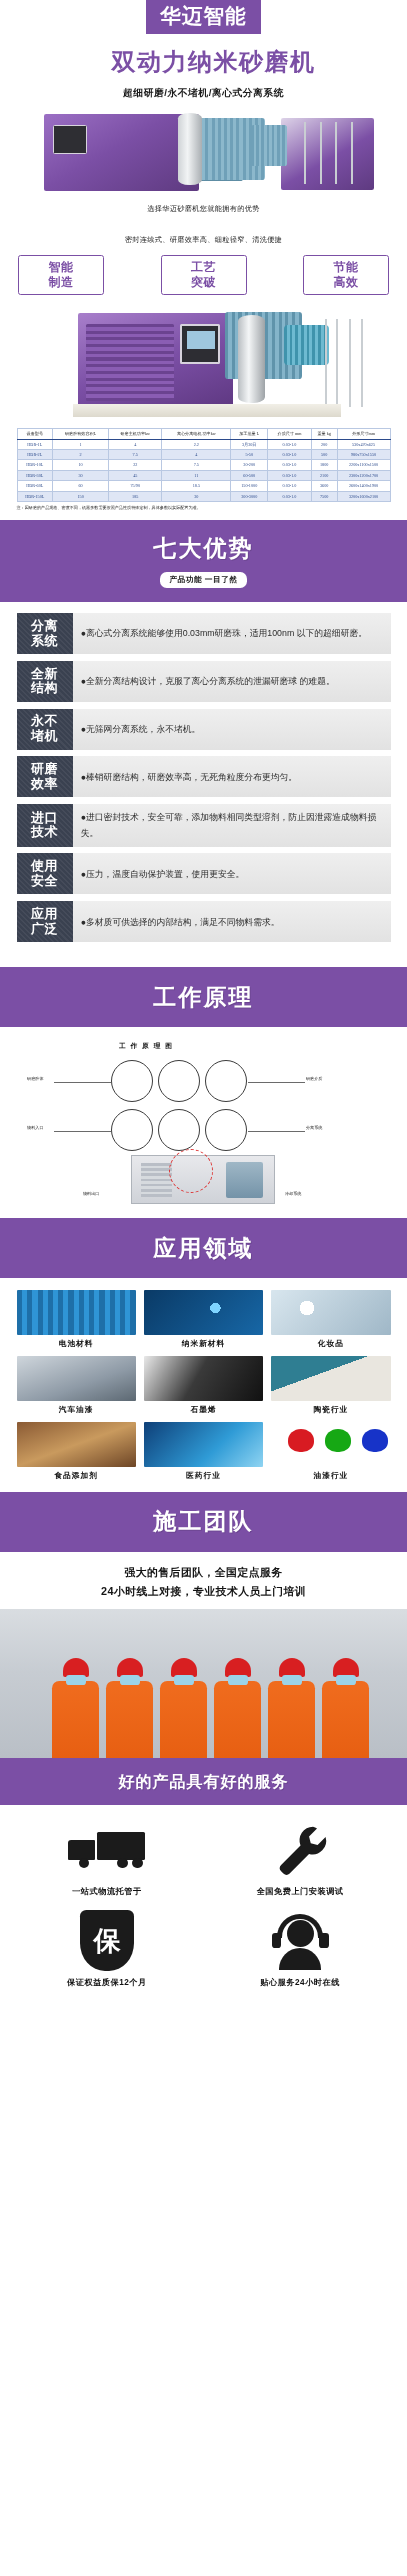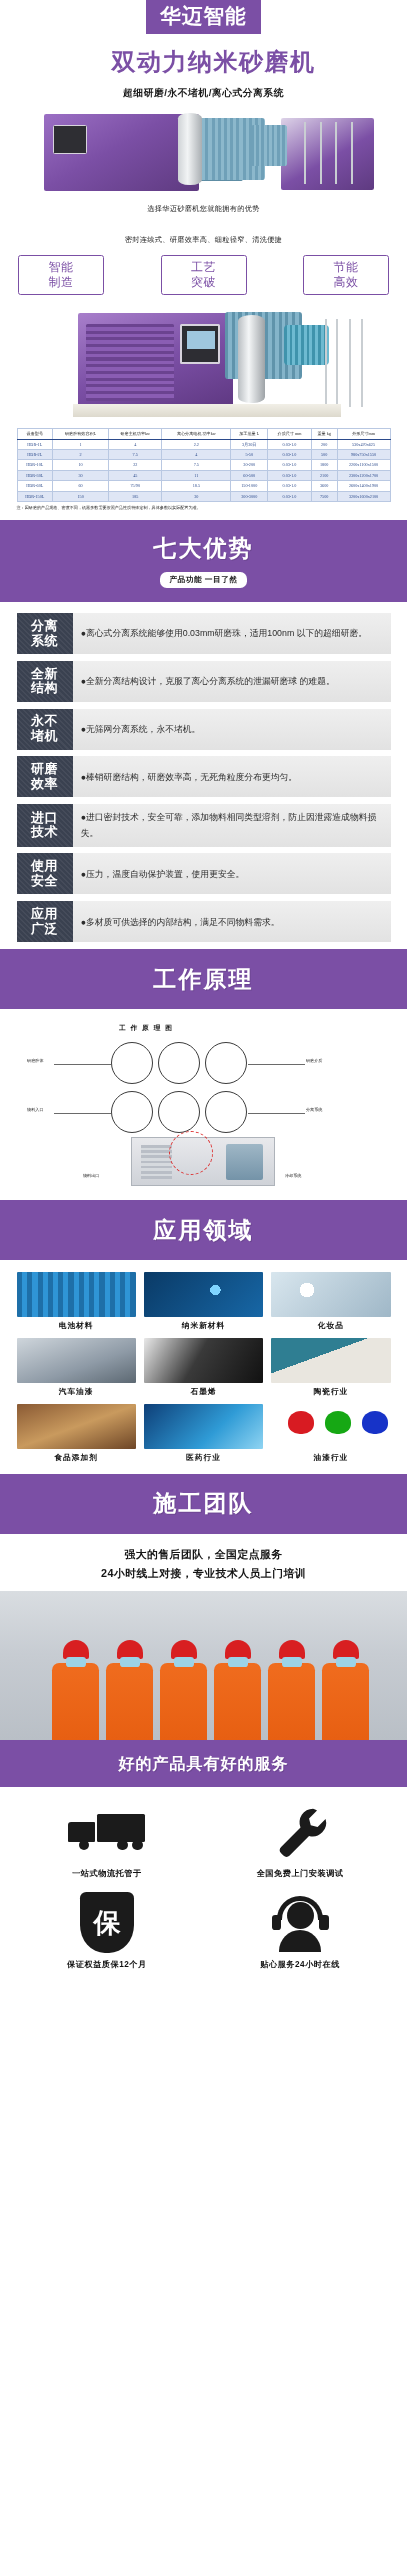--- a/index.html
+++ b/index.html
@@ -100,21 +100,21 @@
   
   .feature-row {
     width: 371px; margin: 10.3px auto 0 auto;
     display: flex; justify-content: space-between;
   }
   .feature-box {
     width: 86px; height: 40px;
     border: 1.5px solid #7b4fa5;
     border-radius: 2.6px;
     display: flex; align-items: center; justify-content: center;
-    color: #7b4fa5; font-size: 12px; font-weight: normal;
+    color: #7b4fa5; font-size: 12px; font-weight: bold;
     text-align:center; line-height: 1.22; letter-spacing:0.5px;
   }
 
   
   .hero2 { width: 376px; height: 118px; margin: 8.2px auto 0 auto; position:relative; }
   .h2-body {
     position:absolute; left:62px; top:10.3px; width:155px; height:98px;
     background: linear-gradient(160deg,#a87fcb 0%,#7b4fa5 50%,#5d3780 100%);
     border-radius:2.1px;
   }
@@ -510,21 +510,21 @@
       <div class="adv-tag">
         <div>
           <div>应用</div>
           <div>广泛</div>
         </div>
       </div>
       <div class="adv-body">●多材质可供选择的内部结构，满足不同物料需求。</div>
     </div>
   </div>
 
-  <div class="banner compact" style="margin-top:7px;">
+  <div class="banner compact" style="margin-top:25px;">
     <div class="bt">工作原理</div>
   </div>
 
   <div class="diagram">
     <div class="dtitle">工 作 原 理 图</div>
     <div class="circ c1"></div>
     <div class="circ c2"></div>
     <div class="circ c3"></div>
     <div class="circ c4"></div>
     <div class="circ c5"></div>

